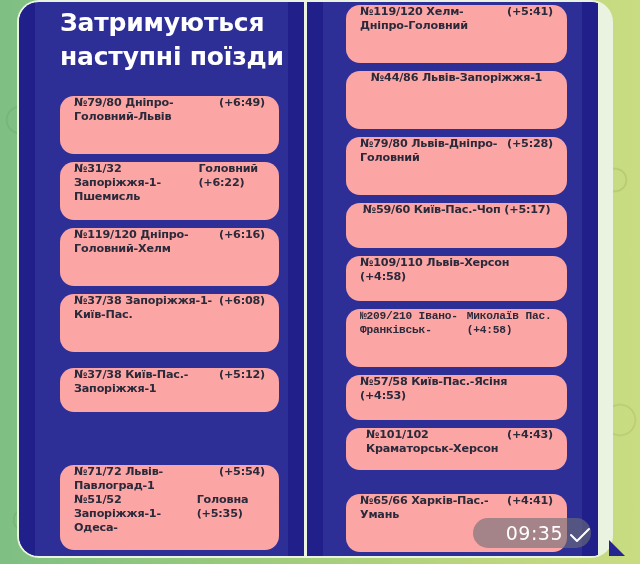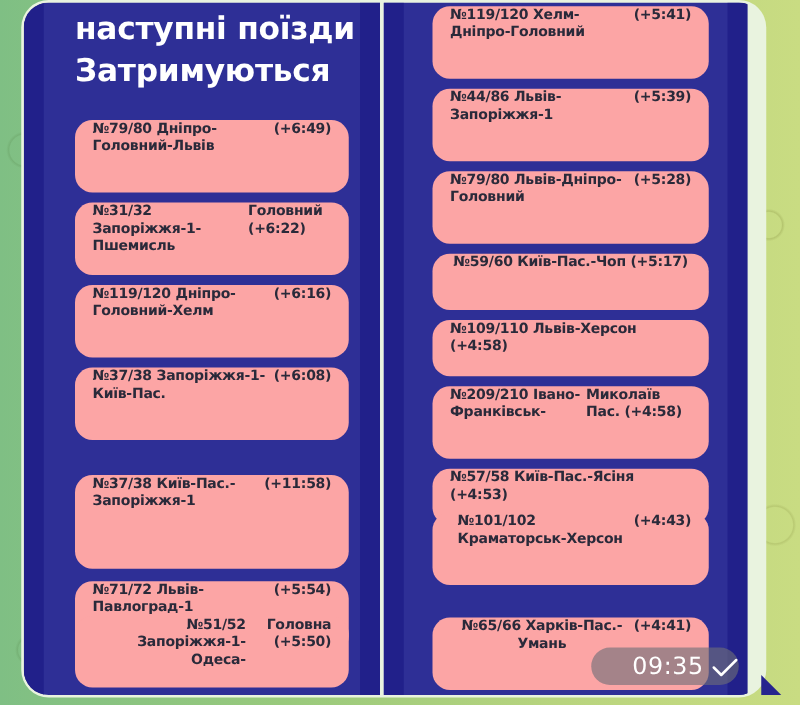--- a/index.html
+++ b/index.html
@@ -107,88 +107,87 @@
 <div class="bg-pattern"></div>
 
 <div class="message-bubble">
   <div class="image-area">
 
     <div class="panel left">
       <div class="stripe stripe-left"></div>
       <div class="stripe stripe-right"></div>
 
       <div class="title">
+        <div>Затримуються</div>
         <div>наступні поїзди</div>
-        <div>Затримуються</div>
       </div>
 
       <div class="card" style="top:94px;height:58px;">
         <span>№79/80 Дніпро-Головний-Львів</span>
         <span>(+6:49)</span>
       </div>
       <div class="card" style="top:160px;height:58px;">
         <span>№31/32 Запоріжжя-1-Пшемисль</span>
         <span>Головний (+6:22)</span>
       </div>
       <div class="card" style="top:226px;height:58px;">
         <span>№119/120 Дніпро-Головний-Хелм</span>
         <span>(+6:16)</span>
       </div>
       <div class="card" style="top:292px;height:58px;justify-content:space-between;">
         <span>№37/38 Запоріжжя-1-Київ-Пас.</span>
         <span>(+6:08)</span>
       </div>
-      <div class="card" style="top:378px;height:75px;">
+      <div class="card" style="top:366px;height:44px;">
         <span>№37/38 Київ-Пас.-Запоріжжя-1</span>
-        <span>(+11:58)</span>
+        <span>(+5:12)</span>
       </div>
       <div class="card" style="top:424px;height:58px;margin-top:39px;">
         <span>№71/72 Львів-Павлоград-1</span>
         <span>(+5:54)</span>
       </div>
-      <div class="card" style="top:491px;height:57px;text-align:right;">
+      <div class="card" style="top:491px;height:57px;">
         <span>№51/52 Запоріжжя-1-Одеса-</span>
-        <span>Головна (+5:50)</span>
+        <span>Головна (+5:35)</span>
       </div>
     </div>
 
     <div class="panel right">
       <div class="stripe stripe-left"></div>
       <div class="stripe stripe-right"></div>
 
       <div class="card" style="top:3px;height:58px;">
         <span>№119/120 Хелм-Дніпро-Головний</span>
         <span>(+5:41)</span>
       </div>
       <div class="card" style="top:69px;height:58px;">
         <span>№44/86 Львів-Запоріжжя-1</span>
-        <span>(+5:39)</span>
       </div>
       <div class="card" style="top:135px;height:58px;">
         <span>№79/80 Львів-Дніпро-Головний</span>
         <span>(+5:28)</span>
       </div>
       <div class="card" style="top:201px;height:45px;">
         <span>№59/60 Київ-Пас.-Чоп (+5:17)</span>
       </div>
       <div class="card" style="top:254px;height:45px;">
         <span>№109/110 Львів-Херсон (+4:58)</span>
       </div>
-      <div class="card" style="top:307px;height:58px;">
+      <div class="card" style="top:307px;height:58px;font-family:Liberation Mono, monospace;">
         <span>№209/210 Івано-Франківськ-</span>
         <span>Миколаїв Пас. (+4:58)</span>
       </div>
       <div class="card" style="top:373px;height:45px;">
         <span>№57/58 Київ-Пас.-Ясіня (+4:53)</span>
       </div>
-      <div class="card" style="top:408px;height:58px;padding-left:20px;">
+      <div class="card" style="top:426px;height:42px;padding-left:20px;">
         <span>№101/102 Краматорськ-Херсон</span>
         <span>(+4:43)</span>
       </div>
-      <div class="card" style="top:492px;height:58px;text-align:center;">
+      <div class="card" style="top:492px;height:58px;">
         <span>№65/66 Харків-Пас.-Умань</span>
         <span>(+4:41)</span>
       </div>
     </div>
 
   </div>
 
   <div class="timestamp">
     <span>09:35</span>
     <span class="check-icon">

